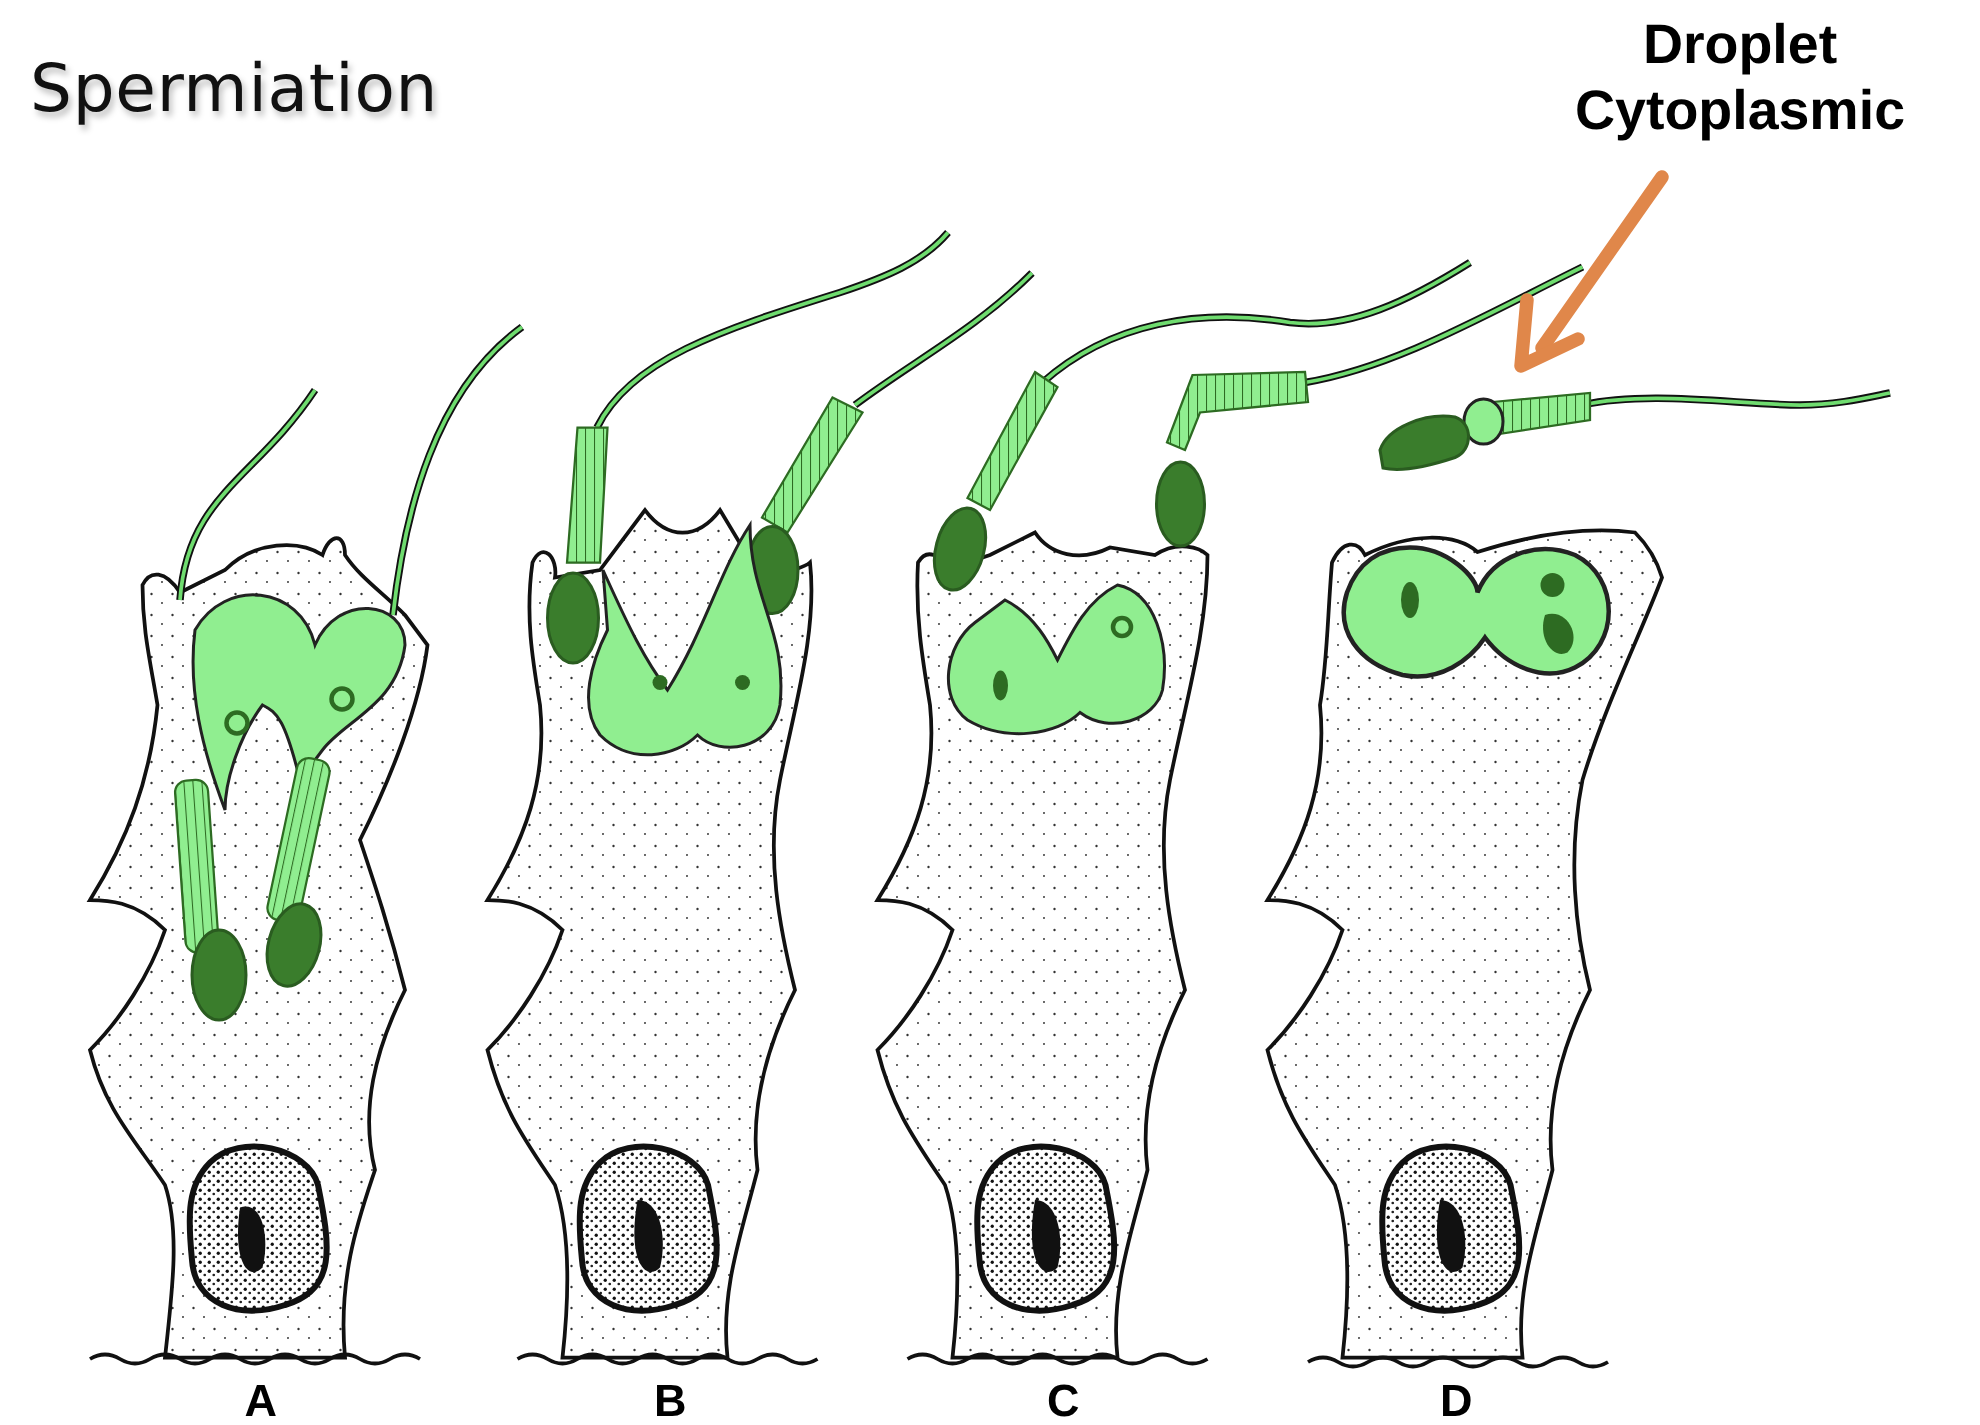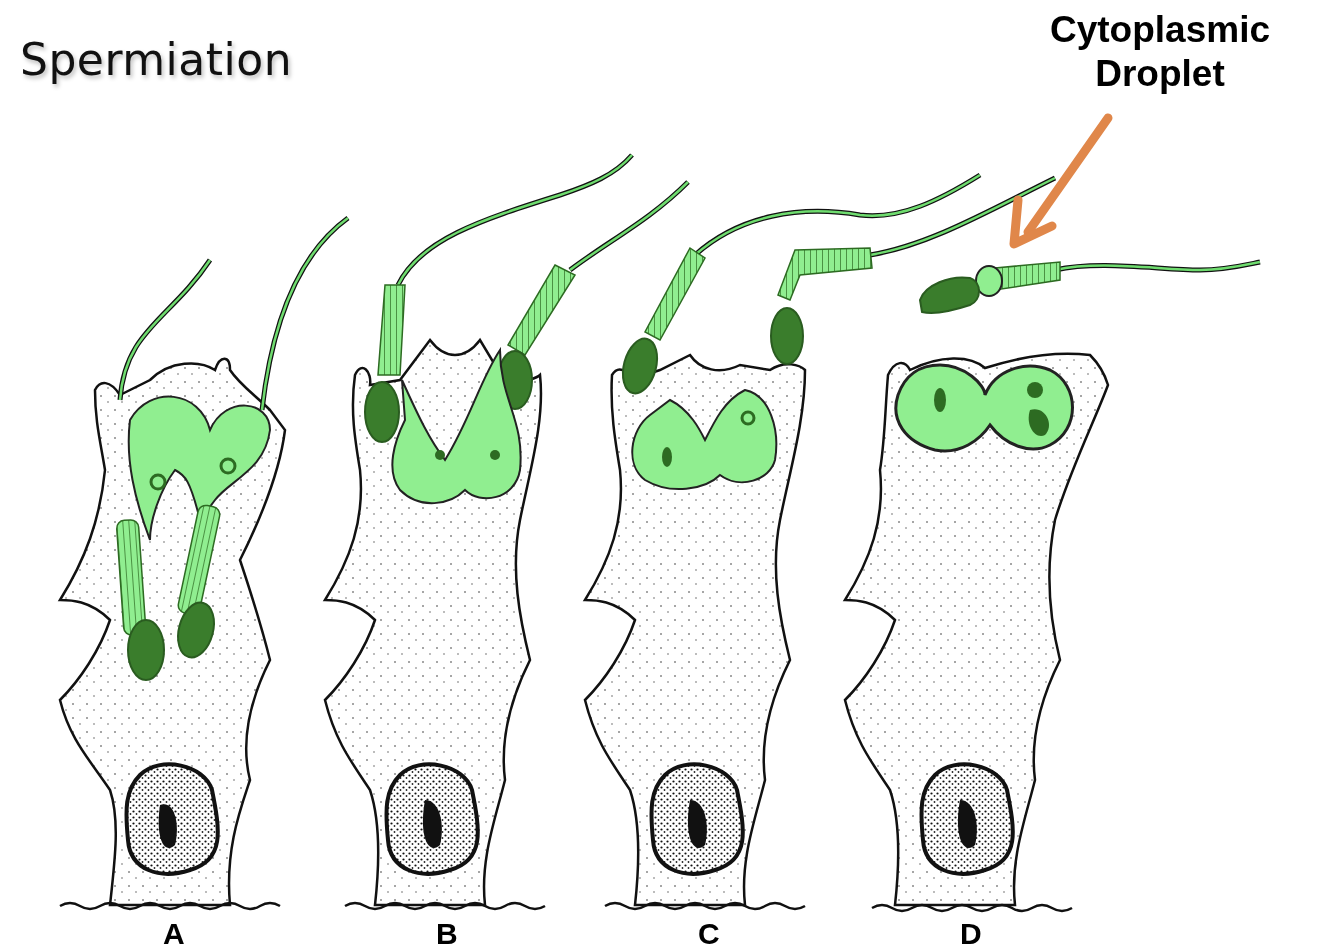--- a/index.html
+++ b/index.html
@@ -15,22 +15,22 @@
   }
   svg#art { position:absolute; left:0; top:0; }
   .lbl { font-family:"Liberation Sans", sans-serif; font-size:30px; font-weight:bold; fill:#000; }
 </style>
 </head>
 <body>
 
 <div id="slide">
   <div class="title">Spermiation</div>
   <div class="callout">
+    <div>Droplet</div>
     <div>Cytoplasmic</div>
-    <div>Droplet</div>
   </div>
 
   <svg id="art" width="1320" height="950" viewBox="0 0 1320 950">
     <defs>
       <pattern id="stip" width="14" height="14" patternUnits="userSpaceOnUse">
         <circle cx="3" cy="4" r="0.8" fill="#333"></circle>
         <circle cx="10" cy="10" r="0.7" fill="#444"></circle>
       </pattern>
       <pattern id="nuc" width="6" height="6" patternUnits="userSpaceOnUse">
         <rect width="6" height="6" fill="#fff"></rect>

